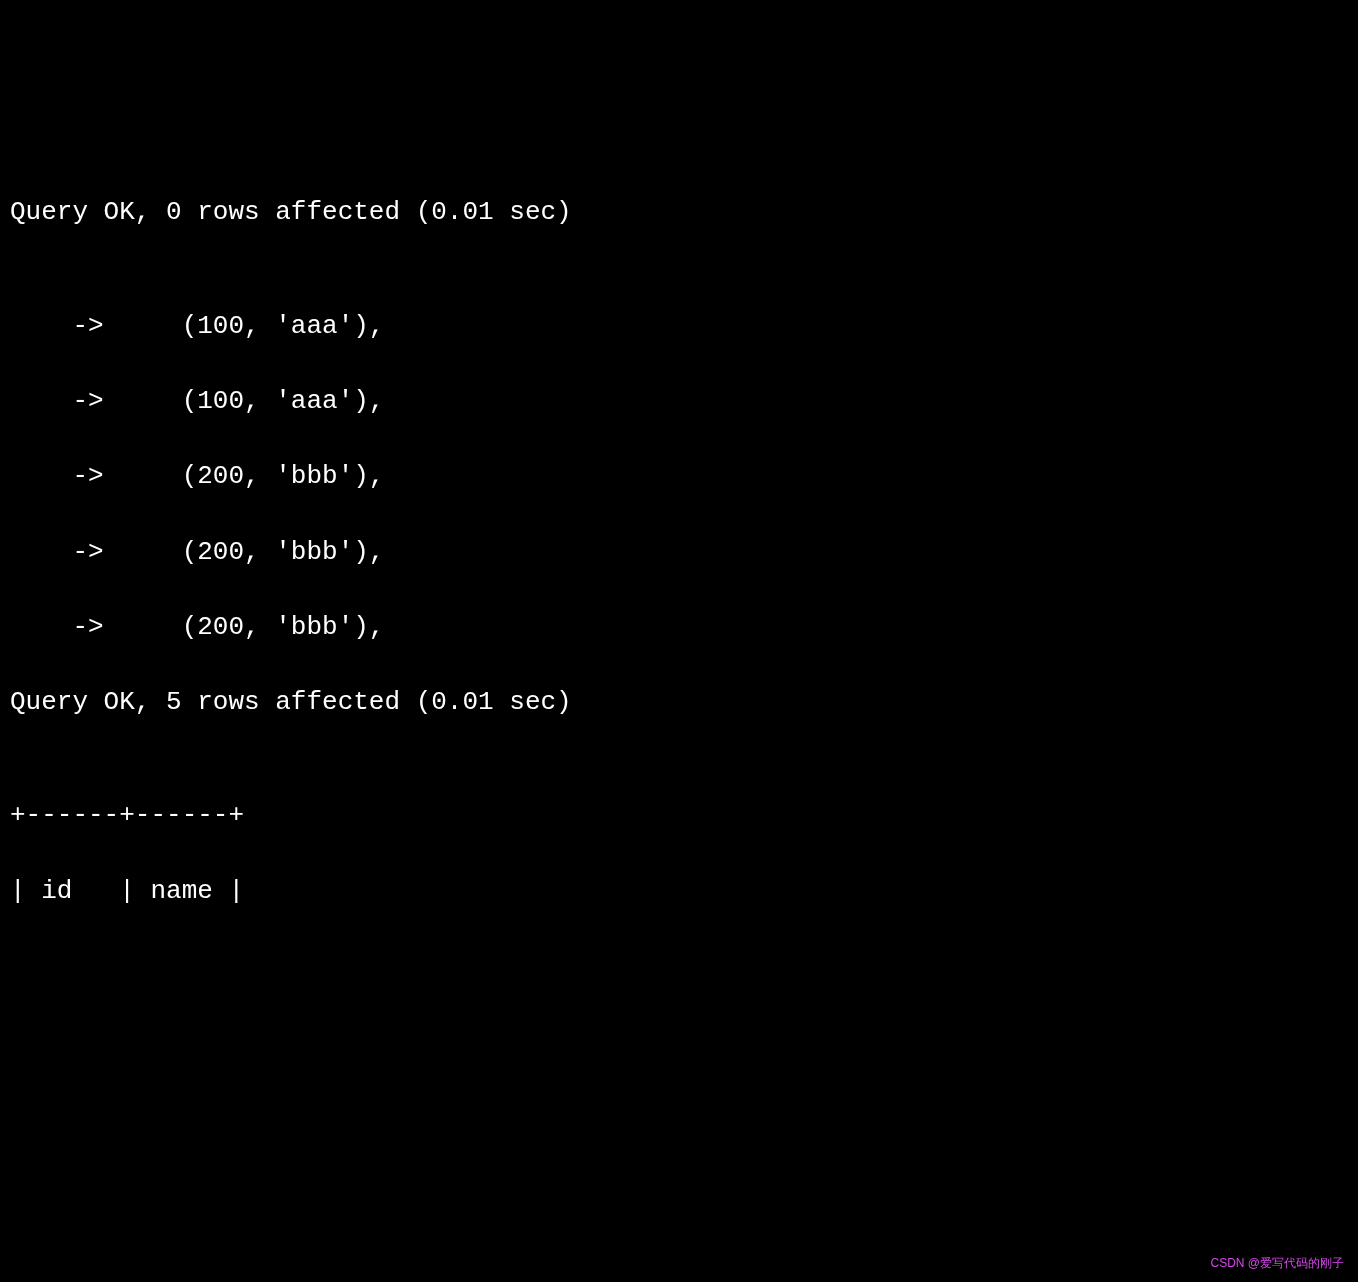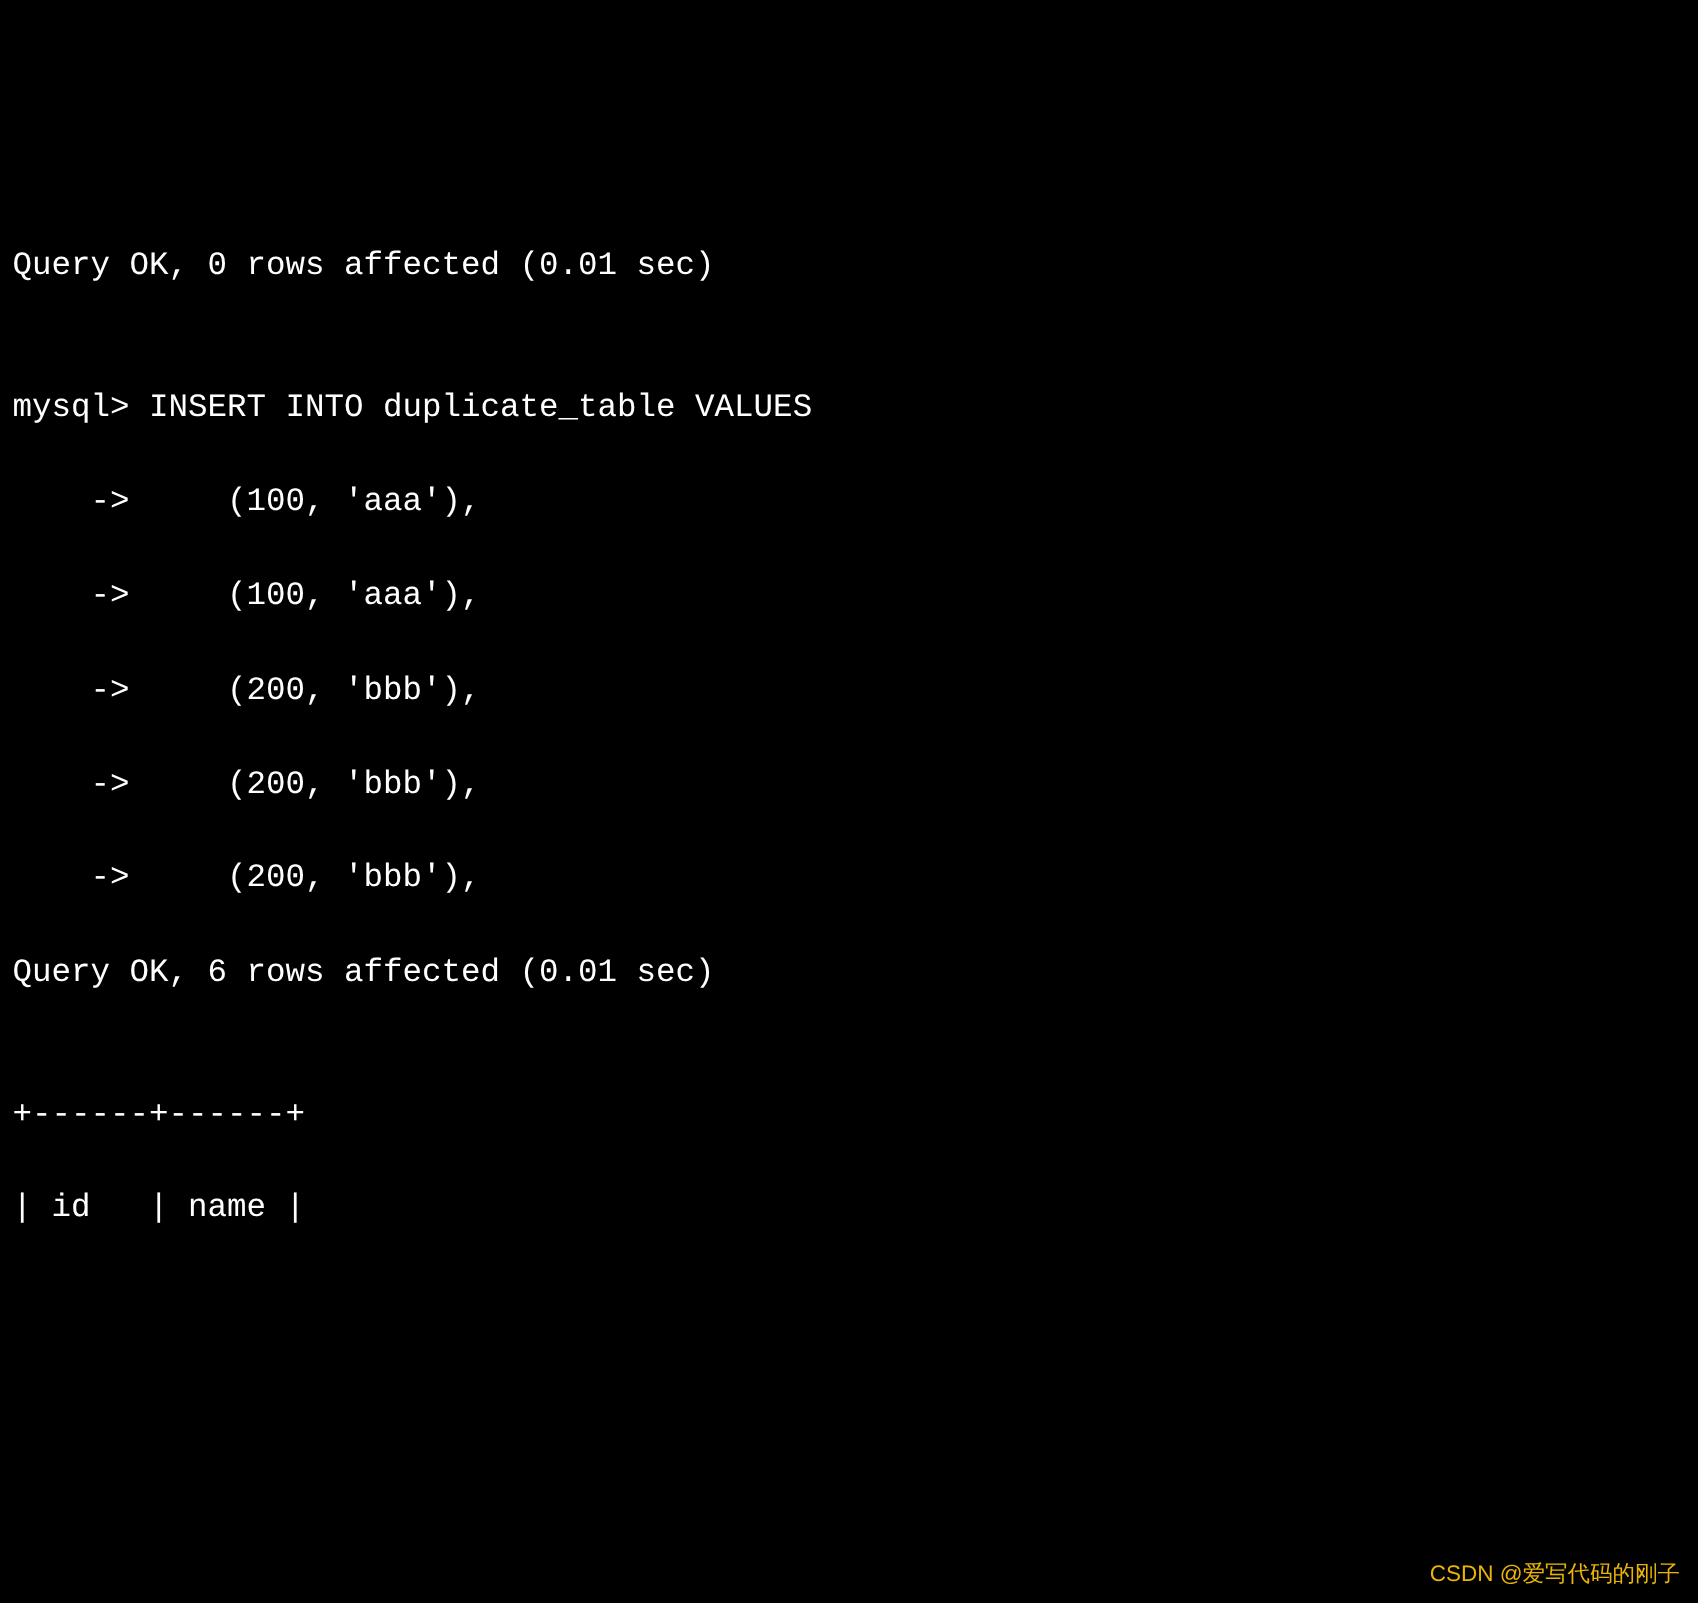--- a/index.html
+++ b/index.html
@@ -20,41 +20,40 @@
       white-space: pre;
       overflow: hidden;
     }
     .line {
       display: block;
     }
     .watermark {
       position: absolute;
       bottom: 10px;
       right: 14px;
-      font-size: 18px;
-      color: #eab308;
+      font-size: 12px;
+      color: #d946ef;
       font-family: Arial, 'Microsoft YaHei', sans-serif;
       white-space: nowrap;
     }
   </style>
 </head>
 <body>
 
 
 
 <div>
 <span class="line">Query OK, 0 rows affected (0.01 sec)</span>
 <span class="line"></span>
-<span class="line">mysql&gt; INSERT INTO duplicate_table VALUES</span>
 <span class="line">    -&gt;     (100, 'aaa'),</span>
 <span class="line">    -&gt;     (100, 'aaa'),</span>
 <span class="line">    -&gt;     (200, 'bbb'),</span>
 <span class="line">    -&gt;     (200, 'bbb'),</span>
 <span class="line">    -&gt;     (200, 'bbb'),</span>
-<span class="line">Query OK, 6 rows affected (0.01 sec)</span>
+<span class="line">Query OK, 5 rows affected (0.01 sec)</span>
 <span class="line"></span>
 <span class="line">+------+------+</span>
 <span class="line">| id   | name |</span>
 
 
 
 
 
 
 

